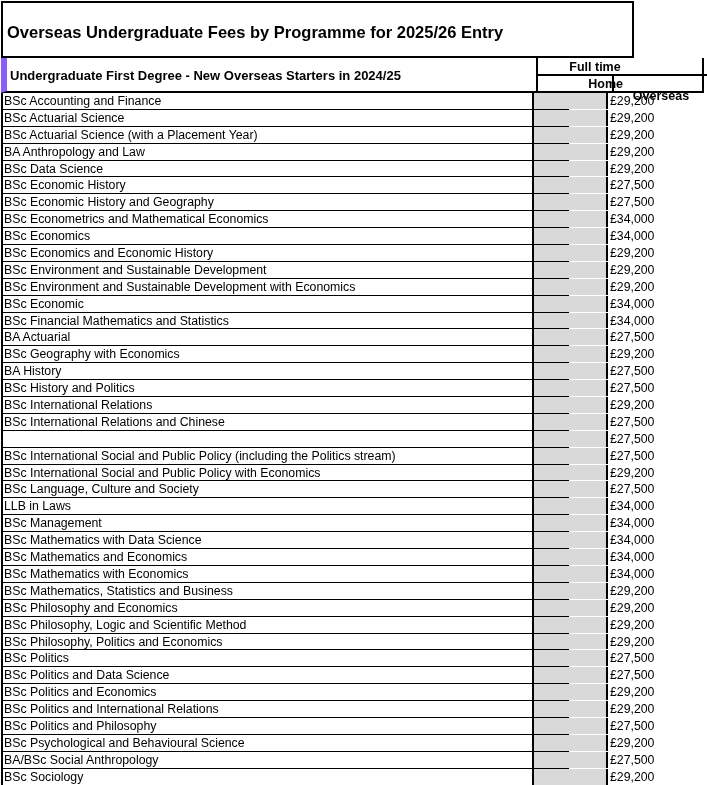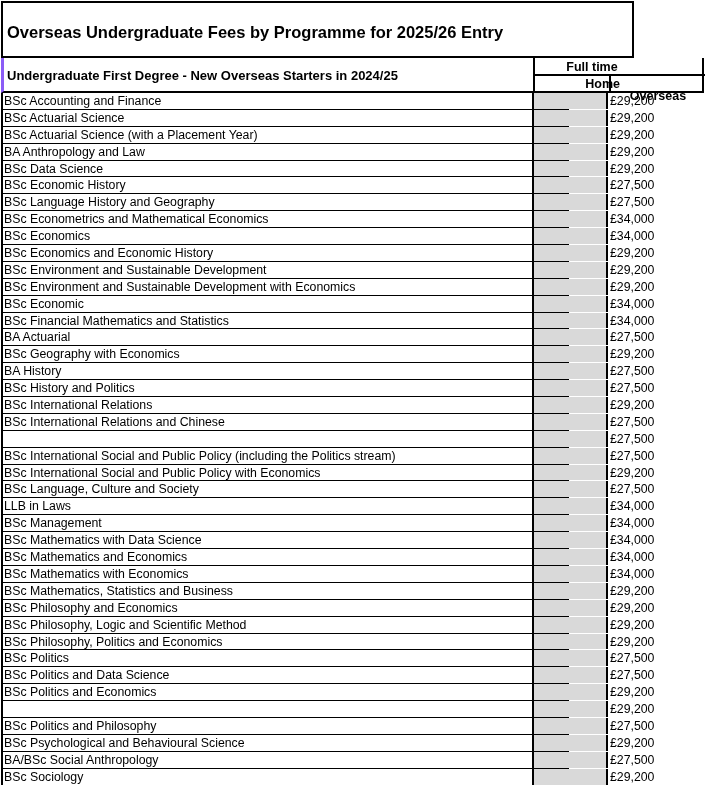--- a/index.html
+++ b/index.html
@@ -8,21 +8,21 @@
   .title-box {
     position: absolute; left: 1px; top: 1px; width: 633px; height: 57px;
     border: 2px solid #000; box-sizing: border-box;
   }
   .title-text {
     position: absolute; left: 4px; top: 20px;
     font-size: 16.5px; font-weight: bold; white-space: nowrap;
   }
   .header-box {
     position: absolute; left: 1px; top: 58px; width: 703px; height: 35px;
-    border-left: 3px solid #8b5cf6; border-right: 2px solid #000; border-bottom: 2px solid #000; box-sizing: border-box;
+    border-left: 6px solid #8b5cf6; border-right: 2px solid #000; border-bottom: 2px solid #000; box-sizing: border-box;
   }
   .hdr-left {
     position: absolute; left: 3px; top: 10px; font-size: 13px; font-weight: bold; white-space: nowrap;
   }
   .hdr-divider-v1 { position: absolute; left: 529px; top: 0; width: 2px; height: 33px; background: #000; }
   .hdr-fulltime {
     position: absolute; left: 503px; top: 2px; width: 170px; text-align: center;
     font-size: 12.5px; font-weight: bold;
   }
   .hdr-divider-h { position: absolute; left: 531px; top: 16px; width: 170px; height: 2px; background: #000; }
@@ -91,21 +91,21 @@
         <div class="prog">BSc Data Science</div>
         <div class="home"></div>
         <div class="fee">£29,200</div>
       </div>
       <div class="row">
         <div class="prog">BSc Economic History</div>
         <div class="home"></div>
         <div class="fee">£27,500</div>
       </div>
       <div class="row">
-        <div class="prog">BSc Language History and Geography</div>
+        <div class="prog">BSc Economic History and Geography</div>
         <div class="home"></div>
         <div class="fee">£27,500</div>
       </div>
       <div class="row">
         <div class="prog">BSc Econometrics and Mathematical Economics</div>
         <div class="home"></div>
         <div class="fee">£34,000</div>
       </div>
       <div class="row">
         <div class="prog">BSc Economics</div>
@@ -240,20 +240,21 @@
         <div class="prog">BSc Politics and Data Science</div>
         <div class="home"></div>
         <div class="fee">£27,500</div>
       </div>
       <div class="row">
         <div class="prog">BSc Politics and Economics</div>
         <div class="home"></div>
         <div class="fee">£29,200</div>
       </div>
       <div class="row">
+        <div class="prog">BSc Politics and International Relations</div>
         <div class="home"></div>
         <div class="fee">£29,200</div>
       </div>
       <div class="row">
         <div class="prog">BSc Politics and Philosophy</div>
         <div class="home"></div>
         <div class="fee">£27,500</div>
       </div>
       <div class="row">
         <div class="prog">BSc Psychological and Behavioural Science</div>

